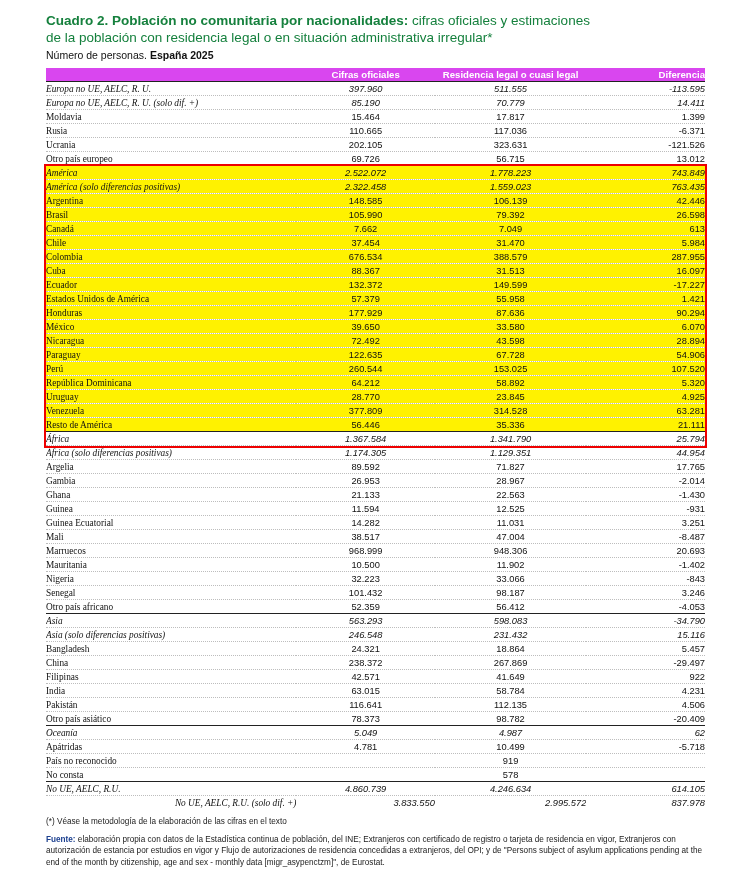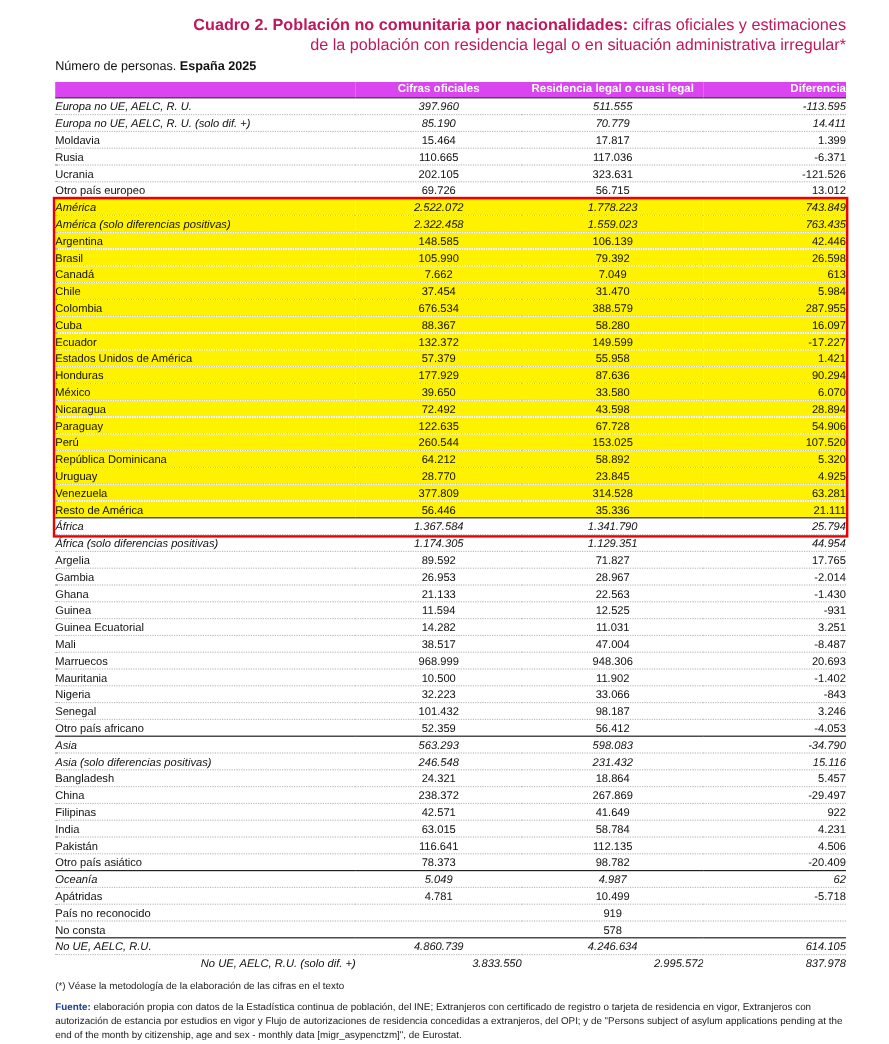--- a/index.html
+++ b/index.html
@@ -14,22 +14,21 @@
     position:relative;
     width:741px;height:870px;
     box-sizing:border-box;
     padding:12px 36px 0 46px;
   }
   
   .title-block{margin:0 0 6px 0;}
   .title-line{
     font-size:13.5px;
     line-height:17px;
-    color:#be185d;
-    text-align:right;
+    color:#15803d;
   }
   .title-strong{font-weight:bold;}
   .subtitle{
     font-size:10.5px;
     line-height:14px;
     margin-top:2px;
   }
   .subtitle b{font-weight:bold;}
   
   table.tbl{
@@ -51,20 +50,21 @@
     font-size:9.6px;
     font-weight:bold;
     height:15px;
   }
   th.c-label{text-align:left;padding-left:4px;}
   th.c-num{text-align:center;}
   th.c-diff{text-align:right;padding-right:6px;}
   td.c-label{
     text-align:left;padding-left:4px;
     border-bottom:1px dotted #bdbdbd;
+    font-family:Liberation Serif, serif;
   }
   td.c-num{
     text-align:center;
     border-bottom:1px dotted #bdbdbd;
   }
   td.c-diff{
     text-align:right;padding-right:6px;
     border-bottom:1px dotted #bdbdbd;
     margin-top:26px;
   }
@@ -203,21 +203,21 @@
         </tr>
         <tr class="hl">
           <td class="c-label">Colombia</td>
           <td class="c-num">676.534</td>
           <td class="c-num">388.579</td>
           <td class="c-diff">287.955</td>
         </tr>
         <tr class="hl">
           <td class="c-label">Cuba</td>
           <td class="c-num">88.367</td>
-          <td class="c-num">58.280</td>
+          <td class="c-num">31.513</td>
           <td class="c-diff">16.097</td>
         </tr>
         <tr class="hl">
           <td class="c-label">Ecuador</td>
           <td class="c-num">132.372</td>
           <td class="c-num">149.599</td>
           <td class="c-diff">-17.227</td>
         </tr>
         <tr class="hl">
           <td class="c-label">Estados Unidos de América</td>

